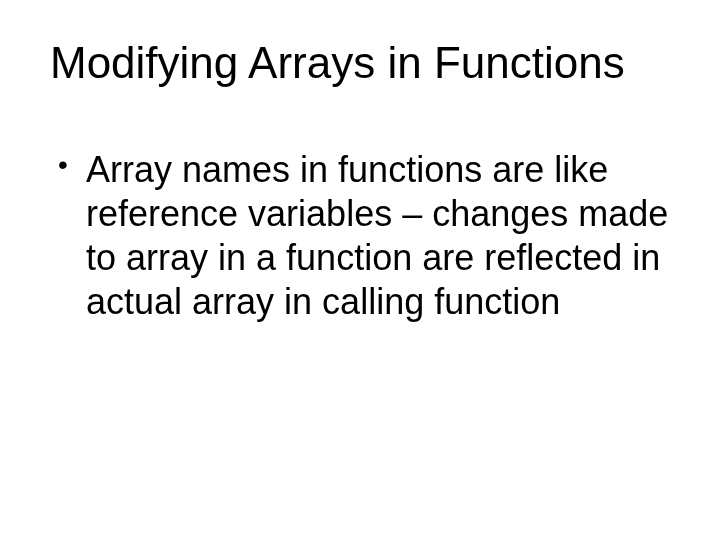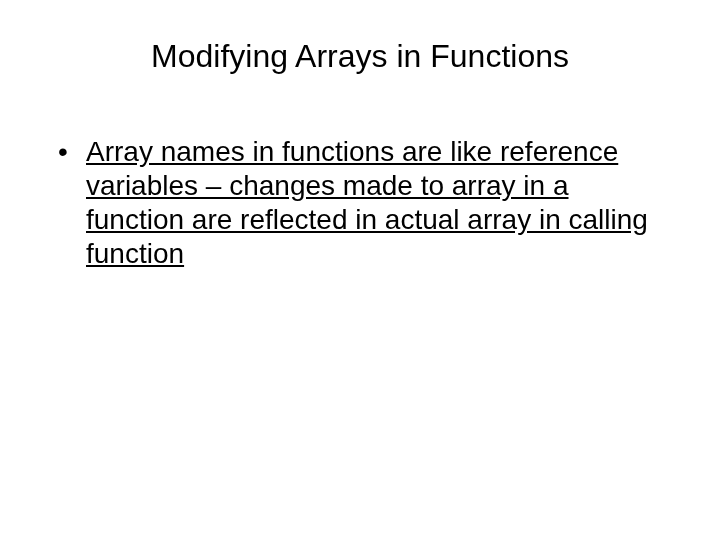--- a/index.html
+++ b/index.html
@@ -14,38 +14,37 @@
       font-family: Arial, Helvetica, sans-serif;
       color: #000000;
       overflow: hidden;
     }
     .slide {
       width: 100%;
       height: 100%;
       padding: 30px 50px 40px 50px;
     }
     .title {
-      font-size: 32px;
+      font-size: 44px;
       font-weight: normal;
-      text-align: center;
+      text-align: left;
       margin-top: 8px;
       margin-bottom: 60px;
       letter-spacing: 0px;
     }
     .bullet-list {
       list-style: none;
       padding-left: 8px;
     }
     .bullet-item {
-      font-size: 28px;
+      font-size: 36px;
       line-height: 1.22;
       margin-bottom: 42px;
       position: relative;
       padding-left: 28px;
-      text-decoration: underline;
     }
     .bullet-item::before {
       content: "•";
       position: absolute;
       left: 0;
       top: 0;
       font-size: 28px;
     }
   </style>
 </head>

